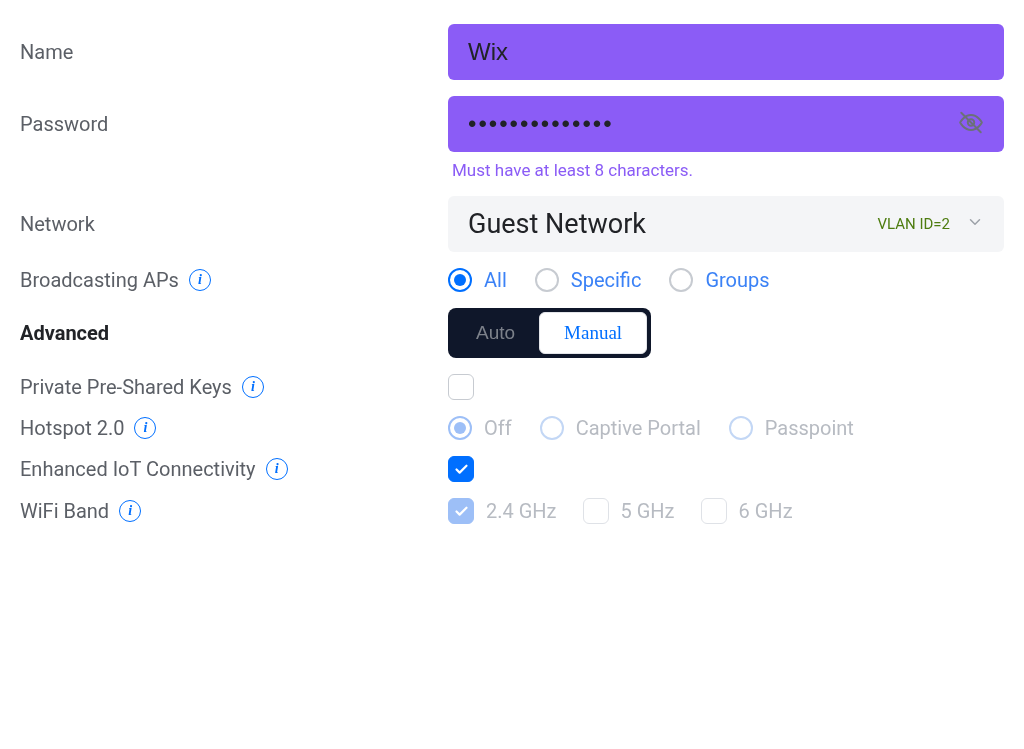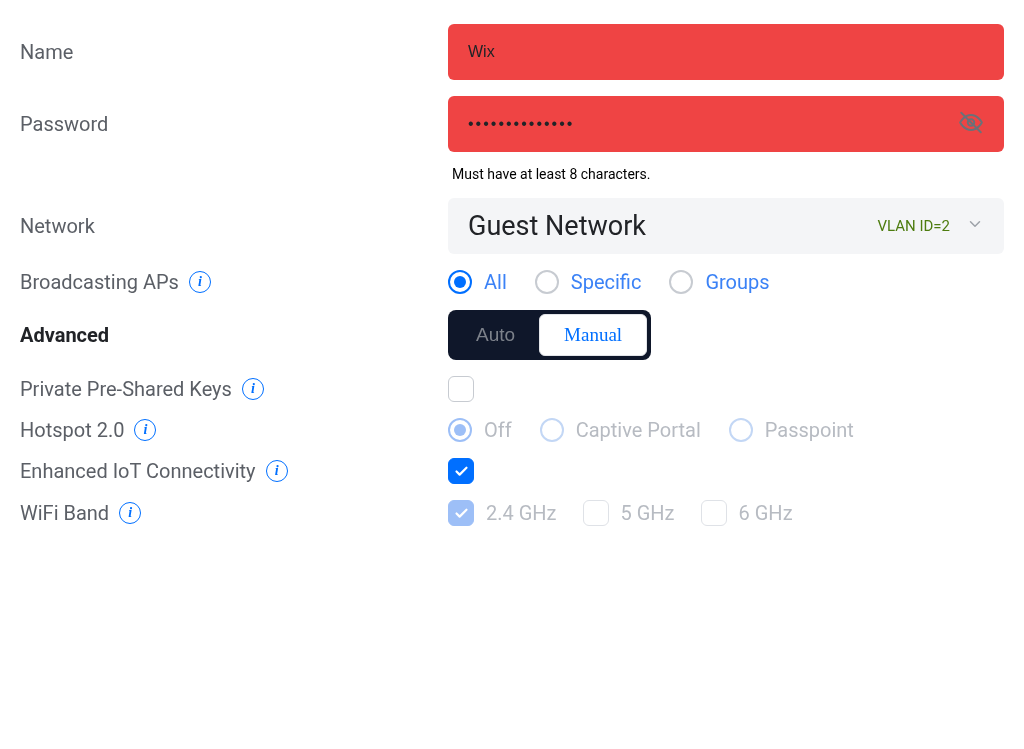--- a/index.html
+++ b/index.html
@@ -47,25 +47,25 @@
     align-items: flex-start;
     gap: 8px;
   }
   .text-input-wrap {
     width: 100%;
     position: relative;
   }
   .text-input {
     width: 100%;
     height: 56px;
-    background: #ef4444;
+    background: #8b5cf6;
     border: none;
     border-radius: 6px;
     padding: 0 20px;
-    font-size: 16px;
+    font-size: 24px;
     color: #212327;
   }
   .text-input.password {
     padding-right: 60px;
     letter-spacing: 2px;
   }
   .eye-btn {
     position: absolute;
     right: 16px;
     top: 50%;
@@ -73,23 +73,22 @@
     background: none;
     border: none;
     cursor: pointer;
     color: #6b7178;
     padding: 4px;
     display: flex;
     align-items: center;
     justify-content: center;
   }
   .hint {
-    color: #000000;
-    font-size: 14px;
-    margin-top: 6px;
+    color: #8b5cf6;
+    font-size: 17px;
     padding-left: 4px;
   }
   .select-box {
     width: 100%;
     height: 56px;
     background: #f4f5f7;
     border-radius: 6px;
     display: flex;
     align-items: center;
     justify-content: space-between;

